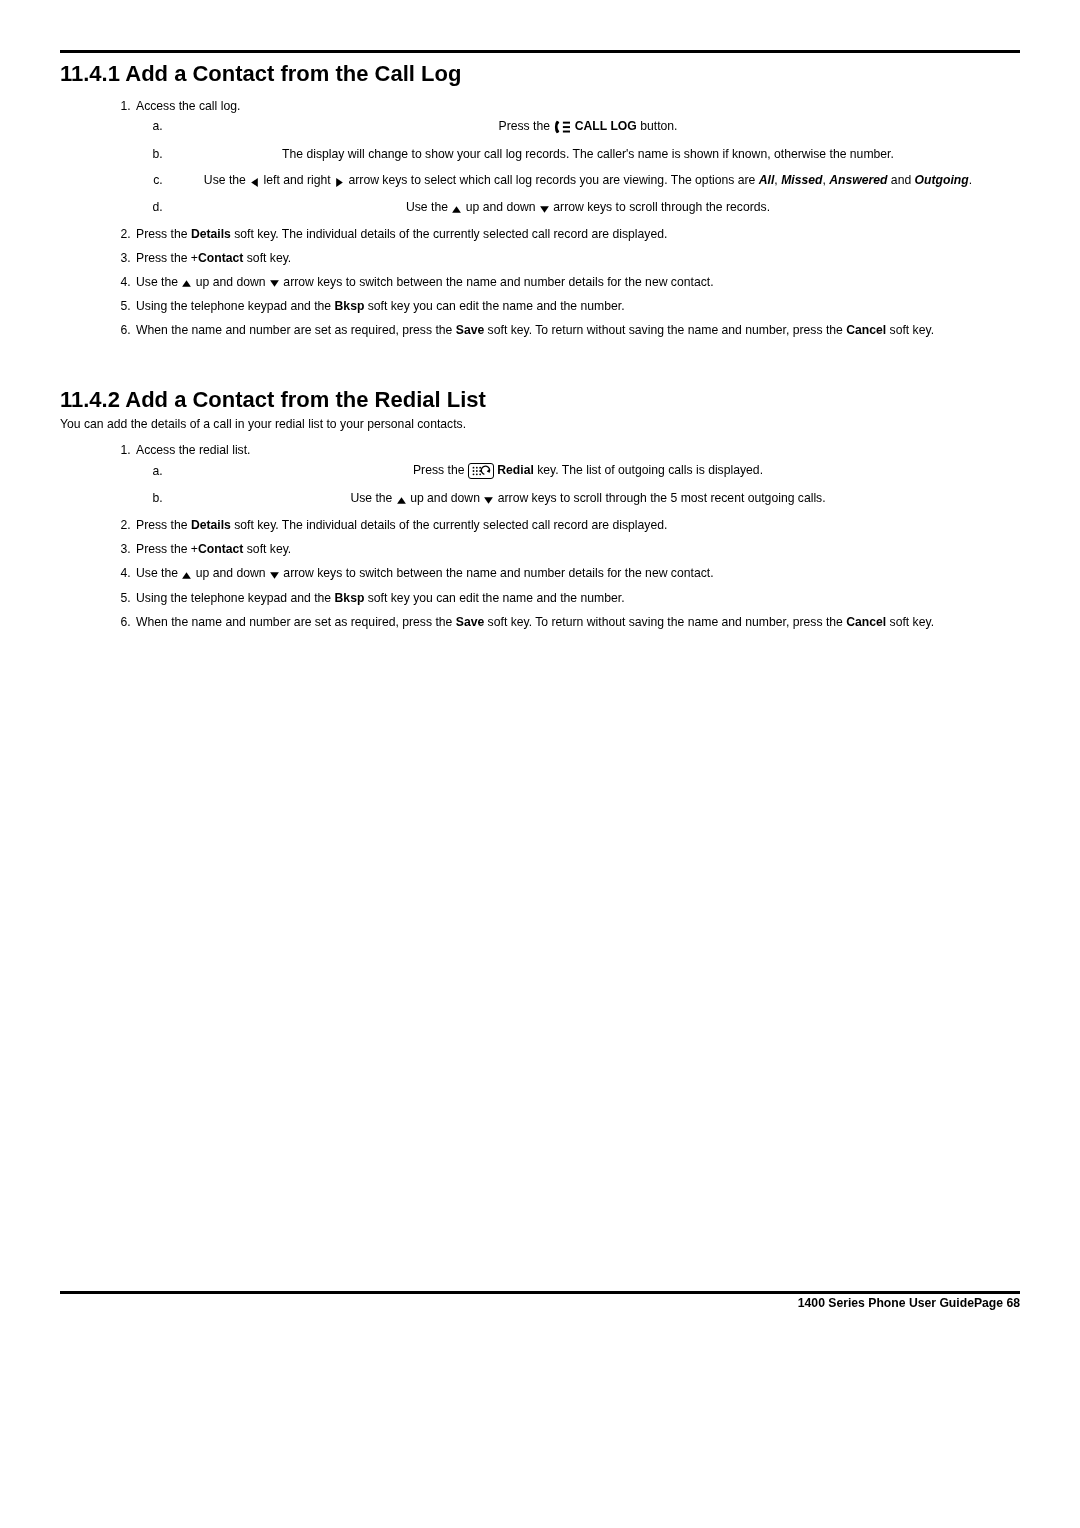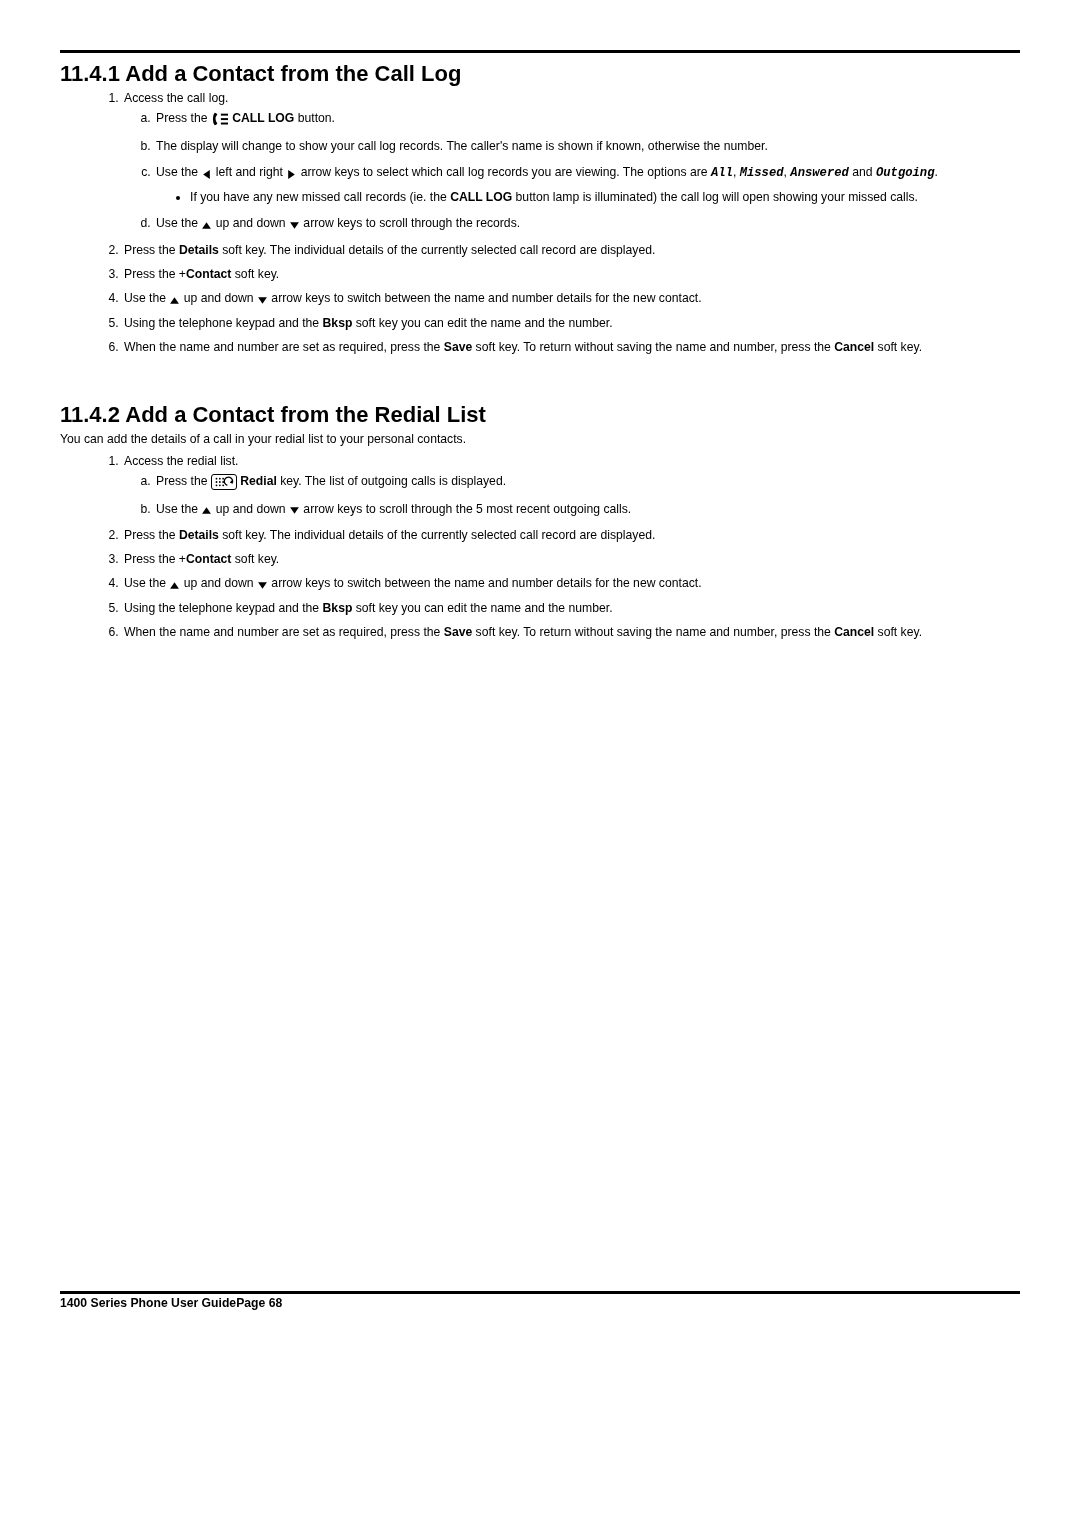--- a/index.html
+++ b/index.html
@@ -27,63 +27,64 @@
   margin: 0 0 4px 0;
 }
 p.intro {
   font-size: 12.2px;
   margin: 0 0 8px 0;
 }
 ol.outer {
   list-style: decimal;
   font-size: 12.2px;
   padding-left: 62px;
-  margin: 0;
+  margin: 12px;
 }
 ol.outer > li {
   margin-bottom: 10px;
   padding-left: 2px;
 }
 ol.alpha {
   list-style: lower-alpha;
   padding-left: 30px;
   margin: 6px 0 0 0;
 }
 ol.alpha > li {
   margin-bottom: 12px;
   padding-left: 2px;
+  text-align: center;
 }
 ul.bullet {
   list-style: disc;
   padding-left: 34px;
   margin: 10px 0 0 0;
 }
 ul.bullet > li {
   margin-bottom: 6px;
 }
 .b { font-weight: bold; }
-.bi { font-weight: bold; font-style: italic; font-family: Liberation Mono, monospace; }
+.bi { font-weight: bold; font-style: italic; }
 .icon {
   display: inline-block;
   vertical-align: middle;
 }
 .spacer { height: 38px; }
 .footer {
   position: absolute;
   bottom: 30px;
   left: 60px;
   right: 60px;
 }
 .footer-rule {
   border-top: 3px solid #000;
   margin-bottom: 2px;
 }
 .footer-row {
   display: flex;
-  justify-content: flex-start;
+  justify-content: flex-end;
   font-size: 12.2px;
 }
 .footer-row .fl { font-weight: bold; }
 .footer-row .fr { font-weight: bold; text-align: right; }
 svg.iconsvg { vertical-align: -3px; }
 .redial-box {
   display:inline-block;
   border:1.5px solid #000;
   border-radius:3px;
   padding:0px 2px 1px 2px;
@@ -111,25 +112,20 @@
                 <rect x="11" y="13" width="8" height="2.2" fill="#000"></rect>
               </svg></span><span class="b"> CALL LOG</span><span> button.</span>
         </li>
         <li>The display will change to show your call log records. The caller's name is shown if known, otherwise the number.</li>
         <li>
           <span>Use the </span><span class="icon"><svg class="iconsvg" width="11" height="11" viewBox="0 0 10 10">
                 <path d="M8 1 L2 5 L8 9 Z" fill="#000"></path>
               </svg></span><span> left and right </span><span class="icon"><svg class="iconsvg" width="11" height="11" viewBox="0 0 10 10">
                 <path d="M2 1 L8 5 L2 9 Z" fill="#000"></path>
               </svg></span><span> arrow keys to select which call log records you are viewing. The options are </span><span class="bi">All</span><span>, </span><span class="bi">Missed</span><span>, </span><span class="bi">Answered</span><span> and </span><span class="bi">Outgoing</span><span>.</span>
-          <ul class="bullet">
-            <li>
-              <span>If you have any new missed call records (ie. the </span><span class="b">CALL LOG</span><span> button lamp is illuminated) the call log will open showing your missed calls.</span>
-            </li>
-          </ul>
         </li>
         <li>
           <span>Use the </span><span class="icon"><svg class="iconsvg" width="11" height="11" viewBox="0 0 10 10">
                 <path d="M1 8 L5 2 L9 8 Z" fill="#000"></path>
               </svg></span><span> up and down </span><span class="icon"><svg class="iconsvg" width="11" height="11" viewBox="0 0 10 10">
                 <path d="M1 2 L5 8 L9 2 Z" fill="#000"></path>
               </svg></span><span> arrow keys to scroll through the records.</span>
         </li>
       </ol>
     </li>

